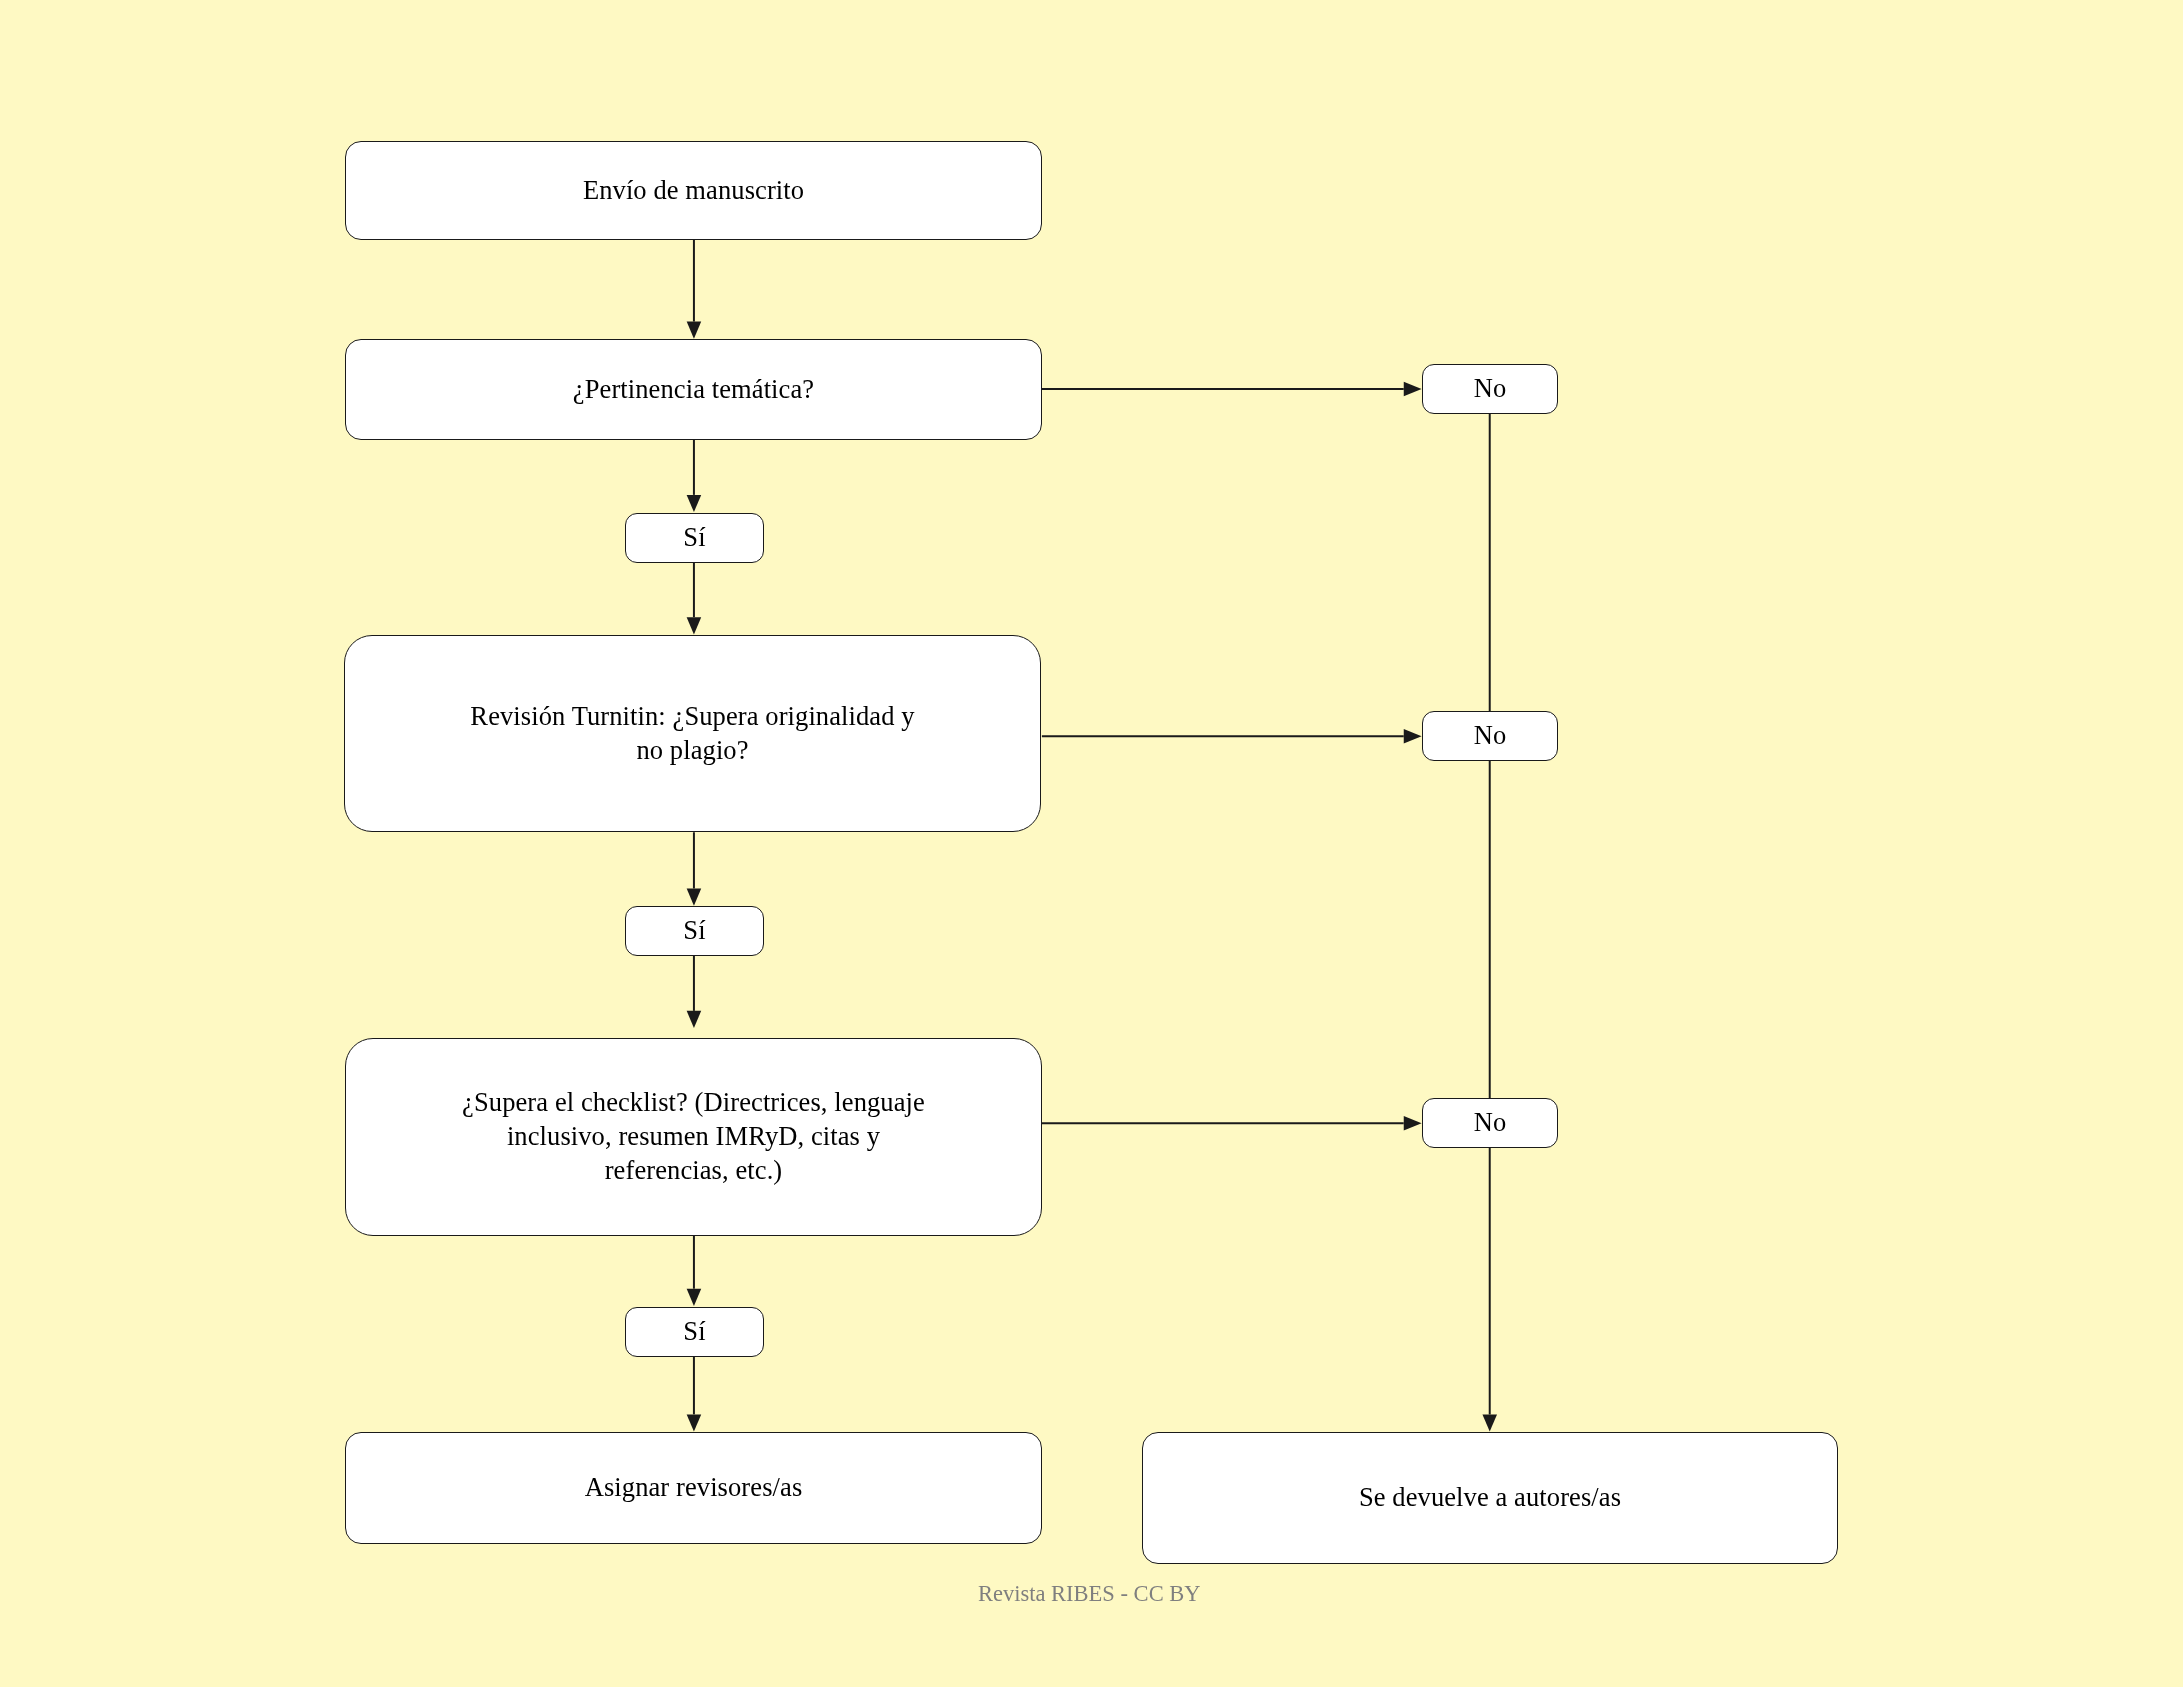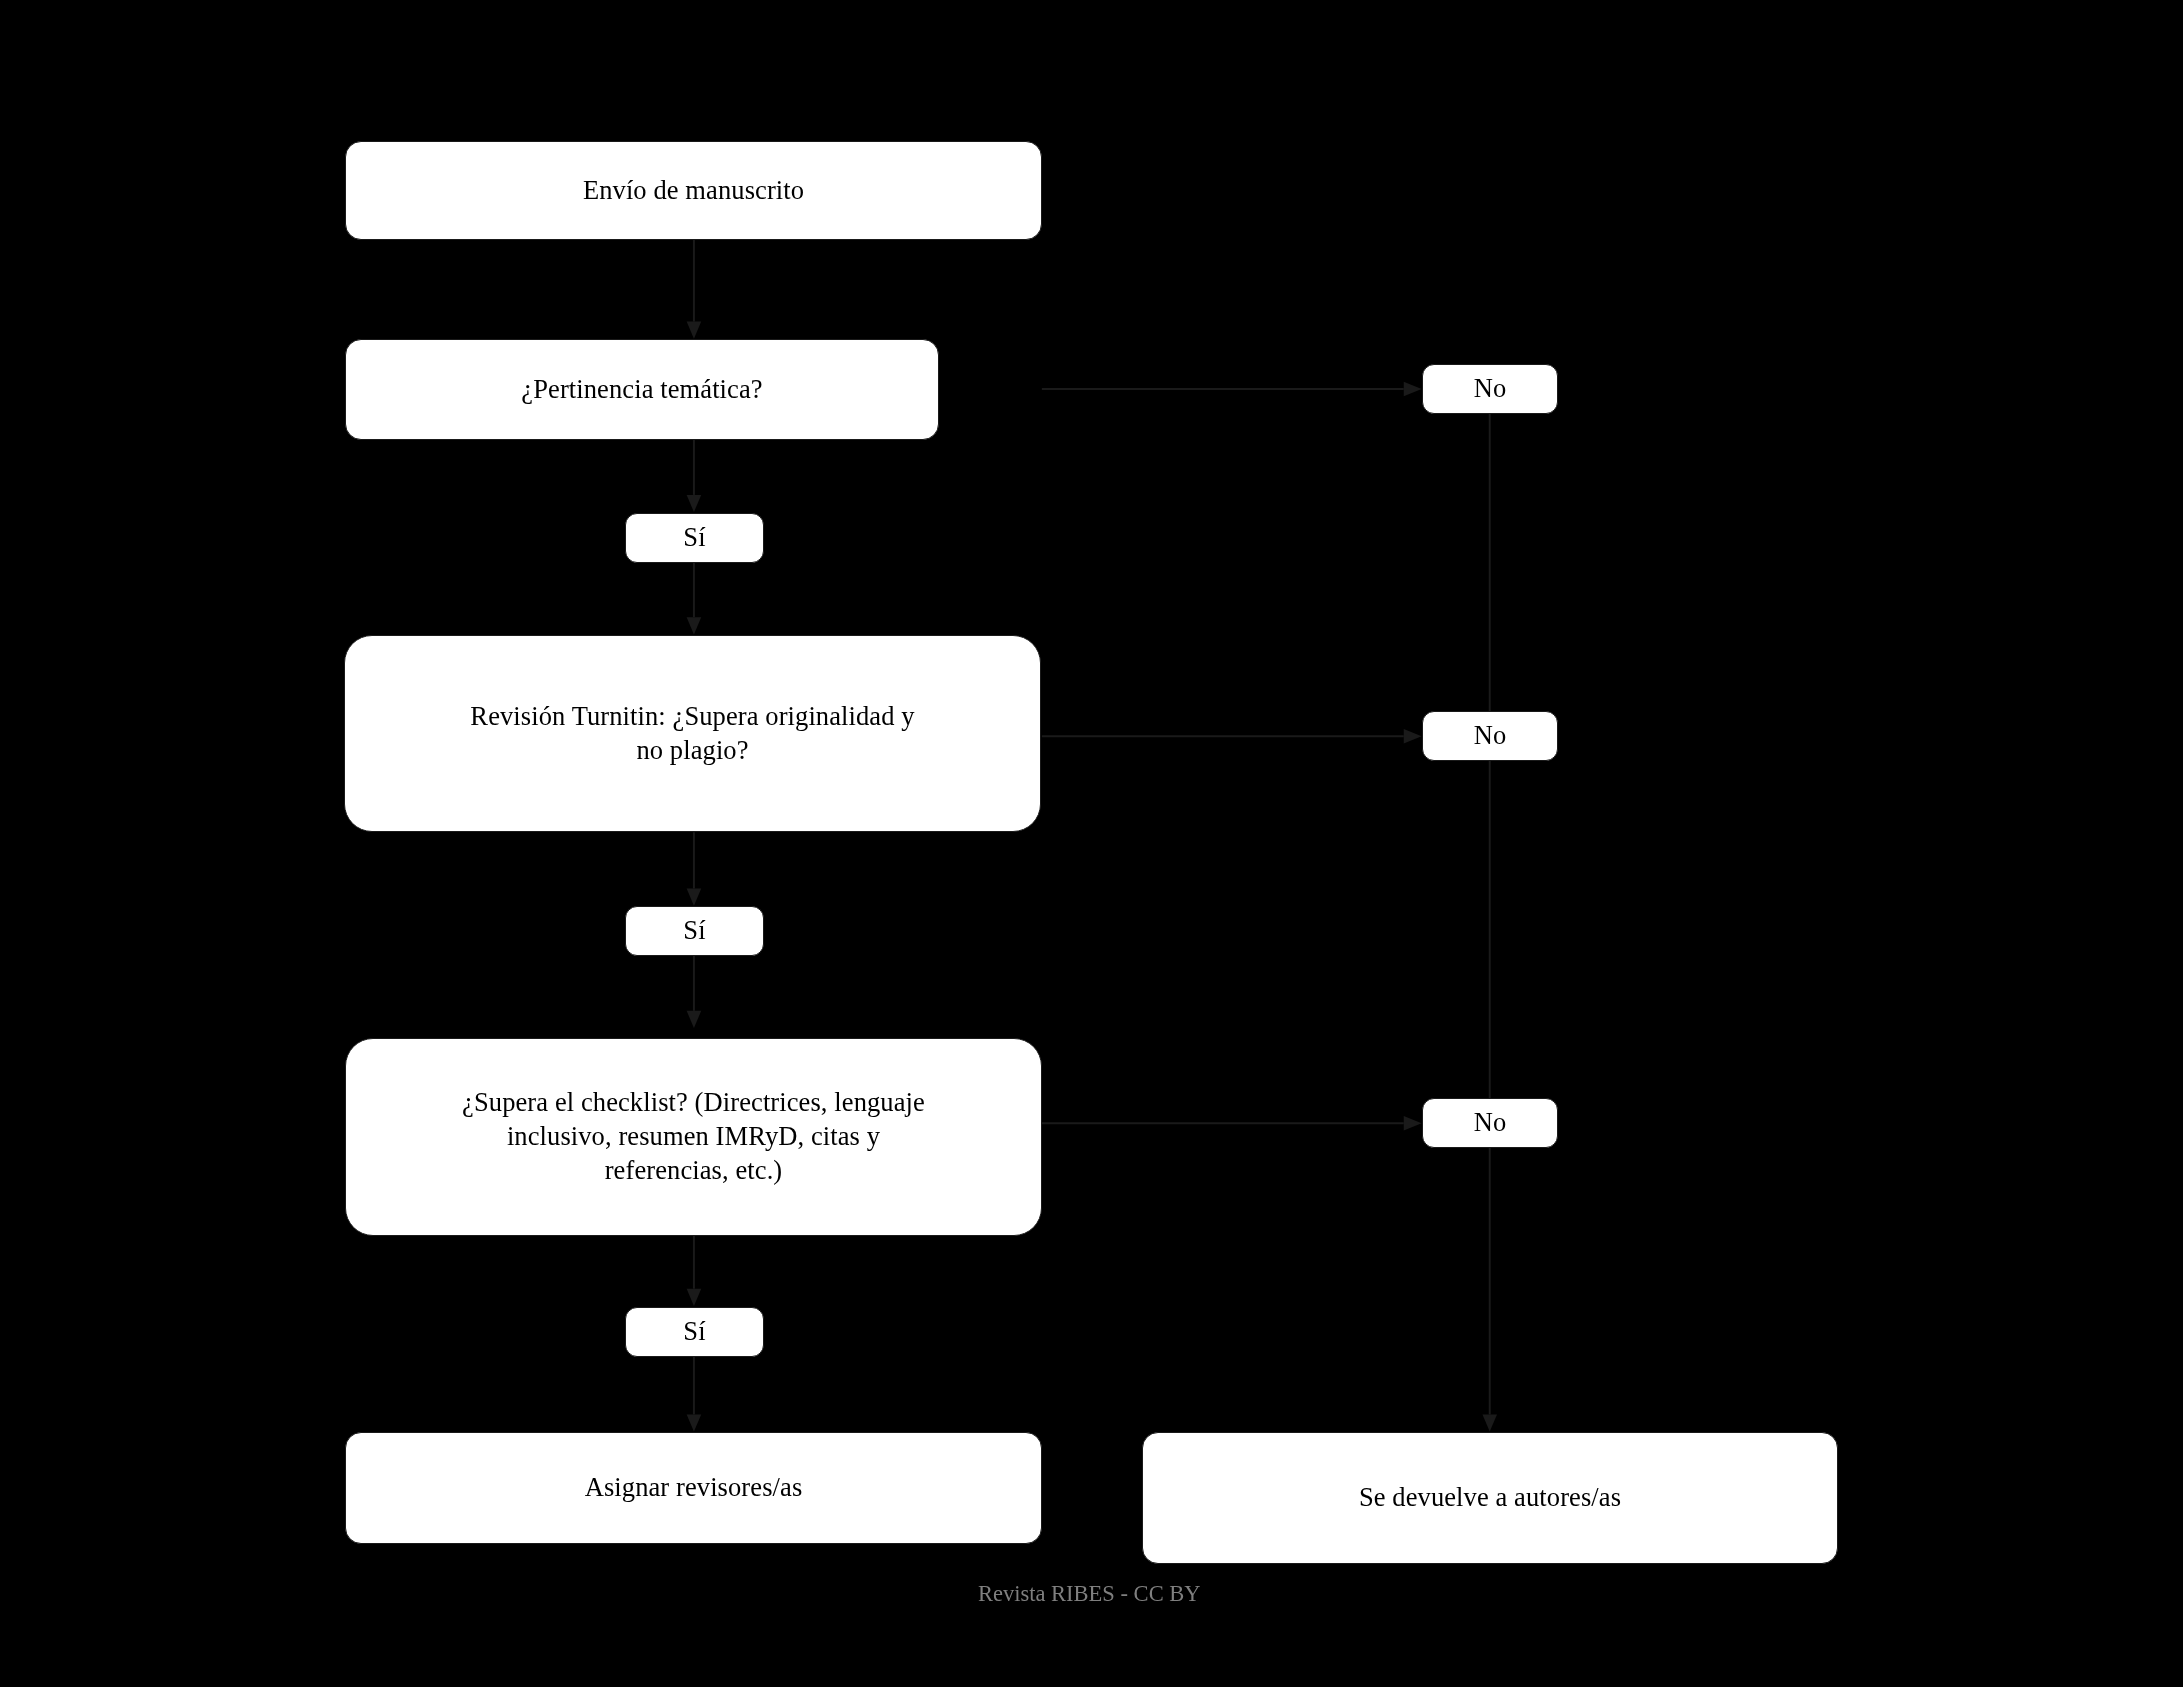--- a/index.html
+++ b/index.html
@@ -10,21 +10,21 @@
   body {
     width: 2183px;
     height: 1687px;
     overflow: hidden;
     font-family: "Liberation Serif", "DejaVu Serif", serif;
   }
   #canvas {
     position: relative;
     width: 2183px;
     height: 1687px;
-    background: #000000;
+    background: #fef9c3;
   }
   svg.edges {
     position: absolute;
     left: 0;
     top: 0;
     width: 2183px;
     height: 1687px;
     pointer-events: none;
   }
   .node {
@@ -141,21 +141,21 @@
     <g>
       <line x1="2252" y1="1735" x2="2252" y2="2138" stroke="#1a1a1a" stroke-width="3"></line>
       <path d="M 2241 2138 L 2263 2138 L 2252 2164 Z" fill="#1a1a1a"></path>
     </g>
   </svg>
 
   <div class="node process" style="left:345px; top:141px; width:697px; height:99px;">
     <span class="label">Envío de manuscrito</span>
   </div>
 
-  <div class="node process" style="left:345px; top:339px; width:594px; height:101px;text-align:right;">
+  <div class="node process" style="left:345px; top:339px; width:697px; height:101px;text-align:right;">
     <span class="label">¿Pertinencia temática?</span>
   </div>
 
   <div class="node pill" style="left:625px; top:513px; width:139px; height:50px;">
     <span class="label">Sí</span>
   </div>
 
   <div class="node process tall" style="left:344px; top:635px; width:697px; height:197px;">
     <span class="label">
       <span>Revisión Turnitin: ¿Supera originalidad y</span><br>

